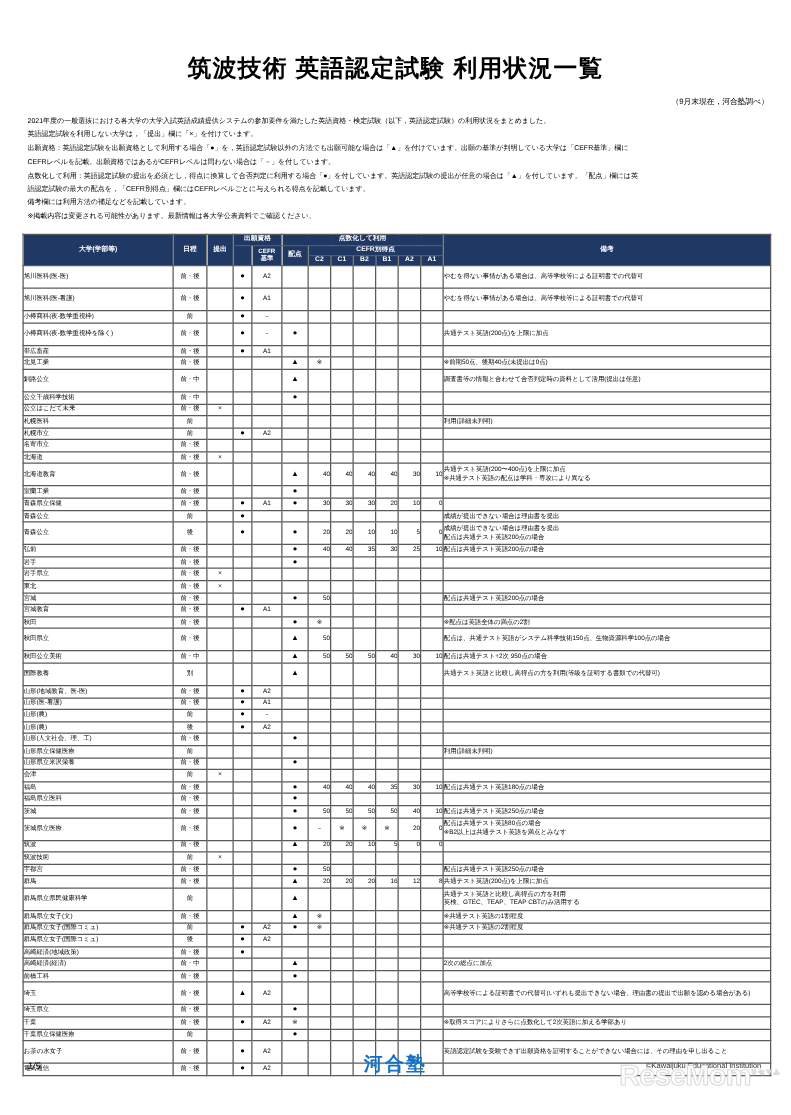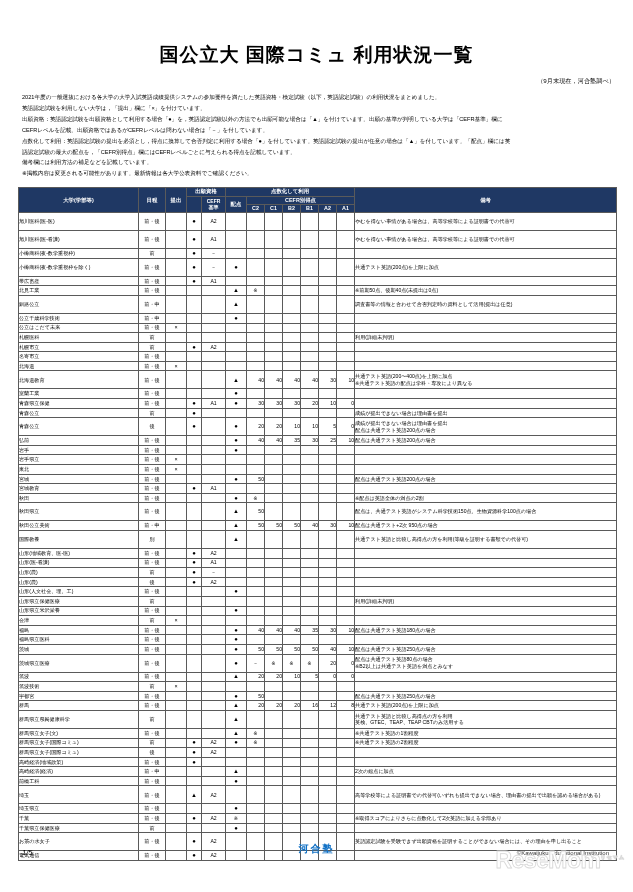--- a/index.html
+++ b/index.html
@@ -101,21 +101,21 @@
     left:0;right:0;bottom:22px;
     height:30px;
   }
   .pageno{
     position:absolute;left:22px;top:8px;
     font-size:7.5px;color:#000;font-style:italic;
   }
   .kawai{
     position:absolute;left:0;right:0;top:2px;
     text-align:center;
-    font-size:10px;font-weight:bold;
+    font-size:15px;font-weight:bold;
     color:#1272c6;letter-spacing:2px;
   }
   .copyright{
     position:absolute;right:24px;top:10px;
     font-size:6px;color:#333;
   }
   .resemom{
     position:absolute;right:8px;bottom:-4px;
     font-size:23px;font-weight:bold;
     color:#ffffff;
@@ -124,21 +124,21 @@
     opacity:.95;
     letter-spacing:-0.5px;
   }
   .resemom .ruby{font-size:5px;vertical-align:super;letter-spacing:1px;}
 </style>
 </head>
 <body>
 
 <div class="page">
 
-  <h1 class="doc-title">国公立大 国際コミュ 利用状況一覧</h1>
+  <h1 class="doc-title">筑波技術 英語認定試験 利用状況一覧</h1>
 
   <div class="asof">（9月末現在，河合塾調べ）</div>
 
   <div class="intro" id="intro-block">
       <p>2021年度の一般選抜における各大学の大学入試英語成績提供システムの参加要件を満たした英語資格・検定試験（以下，英語認定試験）の利用状況をまとめました。</p>
       <p>英語認定試験を利用しない大学は，「提出」欄に「×」を付けています。</p>
       <p>出願資格：英語認定試験を出願資格として利用する場合「●」を，英語認定試験以外の方法でも出願可能な場合は「▲」を付けています。出願の基準が判明している大学は「CEFR基準」欄に</p>
       <p>CEFRレベルを記載。出願資格ではあるがCEFRレベルは問わない場合は「－」を付しています。</p>
       <p>点数化して利用：英語認定試験の提出を必須とし，得点に換算して合否判定に利用する場合「●」を付しています。英語認定試験の提出が任意の場合は「▲」を付しています。「配点」欄には英</p>
       <p>語認定試験の最大の配点を，「CEFR別得点」欄にはCEFRレベルごとに与えられる得点を記載しています。</p>

